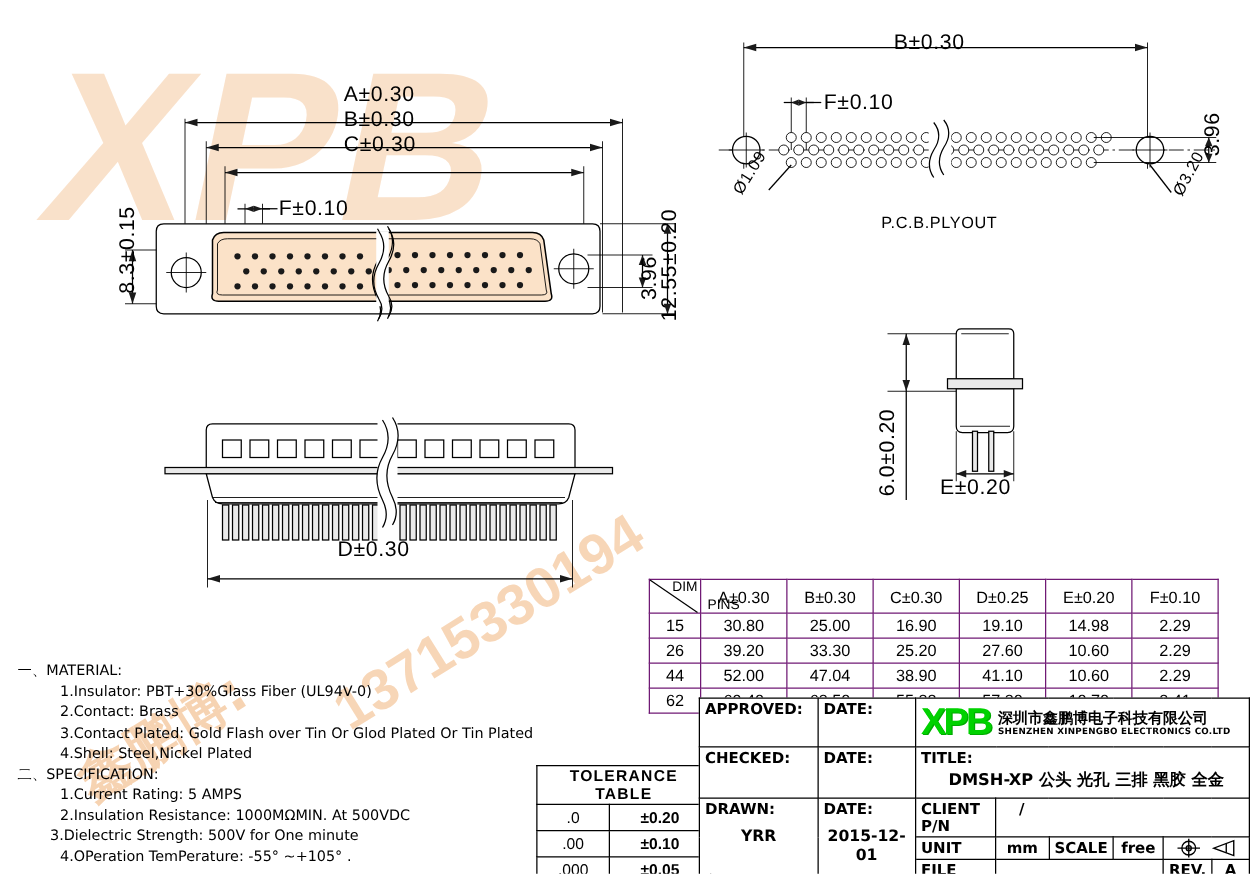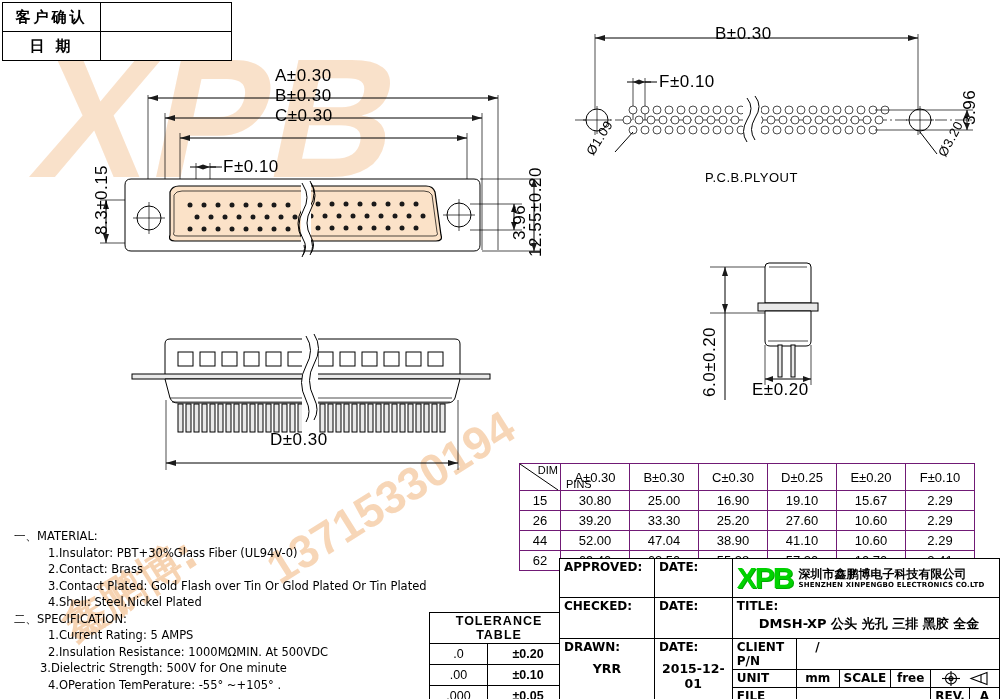--- a/index.html
+++ b/index.html
@@ -94,32 +94,20 @@
 </style>
 </head>
 <body>
 
 <div id="sheet">
 
   <div class="wm wm-xp" style="left:40px;top:20px;">XPB</div>
   <div class="wm wm-phone" style="left:250px;top:470px;">13715330194</div>
   <div class="wm wm-cn" style="left:55px;top:560px;">鑫鹏博:</div>
 
-  <table id="cust-box" class="bk">
-    <tbody>
-        <tr>
-      <td class="cc-lbl">客户确认</td>
-      <td class="cc-val"></td>
-    </tr>
-    <tr>
-      <td class="cc-lbl">日  期</td>
-      <td class="cc-val"></td>
-    </tr>
-  </tbody>
-    </table>
 
   <div class="draw" style="left:70px;top:75px;">
     <svg width="470" height="195" viewBox="0 0 470 195">
 
       <line class="thin" x1="78" y1="20" x2="78" y2="175"></line>
       <line class="thin" x1="428" y1="20" x2="428" y2="175"></line>
       <line class="thin" x1="95" y1="38" x2="95" y2="175"></line>
       <line class="thin" x1="412" y1="38" x2="412" y2="175"></line>
       <line class="thin" x1="110" y1="58" x2="110" y2="175"></line>
       <line class="thin" x1="397" y1="58" x2="397" y2="175"></line>
@@ -519,21 +507,21 @@
       <td class="v">D±0.25</td>
       <td class="v">E±0.20</td>
       <td class="v">F±0.10</td>
     </tr>
     <tr>
       <td class="k">15</td>
       <td class="v">30.80</td>
       <td class="v">25.00</td>
       <td class="v">16.90</td>
       <td class="v">19.10</td>
-      <td class="v">15.67</td>
+      <td class="v">14.98</td>
       <td class="v">2.29</td>
     </tr>
     <tr>
       <td class="k">26</td>
       <td class="v">39.20</td>
       <td class="v">33.30</td>
       <td class="v">25.20</td>
       <td class="v">27.60</td>
       <td class="v">10.60</td>
       <td class="v">2.29</td>

